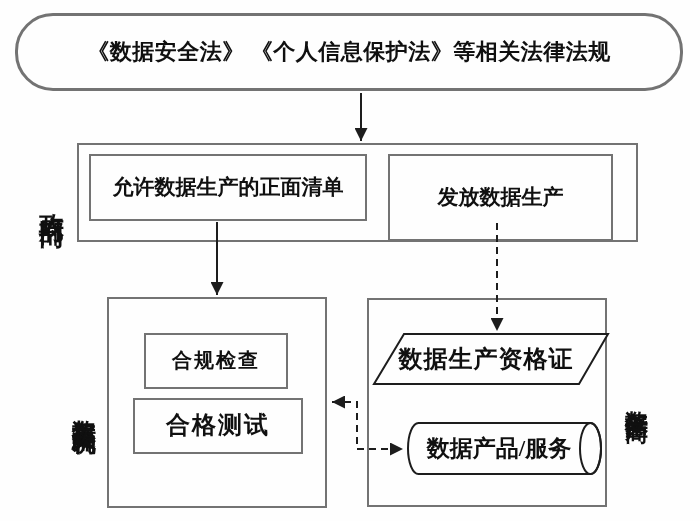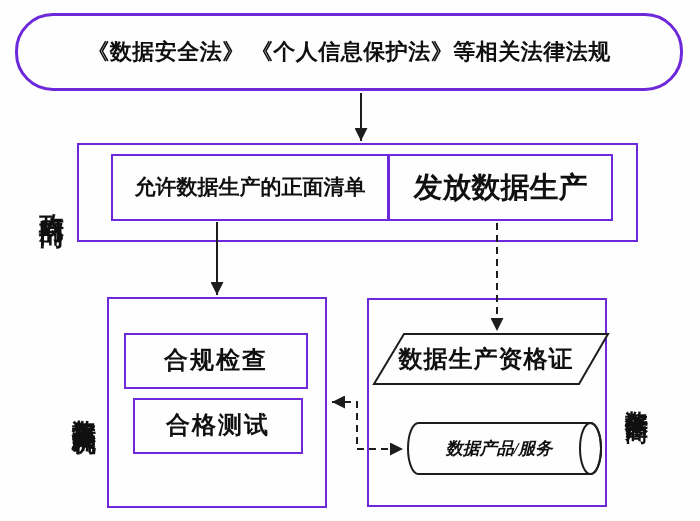--- a/index.html
+++ b/index.html
@@ -8,42 +8,42 @@
     width: 700px;
     height: 521px;
     background: #fefefe;
     font-family: "Liberation Serif", "DejaVu Serif", serif;
     color: #101010;
     overflow: hidden;
   }
   .node {
     position: absolute;
     box-sizing: border-box;
-    border: 2px solid #6d28d9;
+    border: 2px solid #737373;
     background: #fefefe;
     display: flex;
     flex-direction: column;
     align-items: center;
     justify-content: center;
     text-align: center;
     font-weight: bold;
     line-height: 1.38;
   }
   .rounded {
     left: 15px; top: 13px; width: 668px; height: 78px;
     border-radius: 38px;
     border-width: 3px;
     font-size: 22px;
     letter-spacing: 0.5px;
   }
   .gov-box   { left: 77px;  top: 143px; width: 561px; height: 99px; background: transparent; }
-  .box-a     { left: 89px;  top: 154px; width: 278px; height: 67px; font-size: 21px; margin-left: 22px; }
-  .box-b     { left: 388px; top: 154px; width: 225px; height: 67px; font-size: 29px; }
+  .box-a     { left: 89px;  top: 154px; width: 278px; height: 67px; font-size: 21px; }
+  .box-b     { left: 388px; top: 154px; width: 225px; height: 87px; font-size: 21px; }
   .left-box  { left: 107px; top: 297px; width: 220px; height: 211px; background: transparent; }
-  .box-c     { left: 124px; top: 333px; width: 184px; height: 56px; font-size: 24px; letter-spacing: 2px; }
+  .box-c     { left: 144px; top: 333px; width: 144px; height: 56px; font-size: 20px; letter-spacing: 2px; }
   .box-d     { left: 133px; top: 398px; width: 170px; height: 56px; font-size: 24px; letter-spacing: 2px; }
   .right-box { left: 367px; top: 298px; width: 240px; height: 209px; background: transparent; }
   .vlabel {
     position: absolute;
     writing-mode: vertical-rl;
     text-orientation: upright;
     font-weight: bold;
     text-align: center;
     color: #101010;
     white-space: nowrap;
@@ -54,21 +54,21 @@
   svg.overlay { position: absolute; left: 0; top: 0; width: 700px; height: 521px; }
   .shape-label {
     position: absolute;
     display: flex;
     align-items: center;
     justify-content: center;
     text-align: left;
     font-weight: bold;
   }
   .para-label { left: 374px; top: 336px; width: 224px; height: 46px; font-size: 24px; letter-spacing: 1px; }
-  .cyl-label  { left: 409px; top: 424px; width: 180px; height: 49px; font-size: 17px; font-style: italic; }
+  .cyl-label  { left: 409px; top: 424px; width: 180px; height: 49px; font-size: 23px; }
 </style>
 </head>
 <body>
 
 <div class="canvas">
 
   <div class="node rounded">
     <span>《数据安全法》 《个人信息保护法》等相关法律法规</span>
   </div>
 

